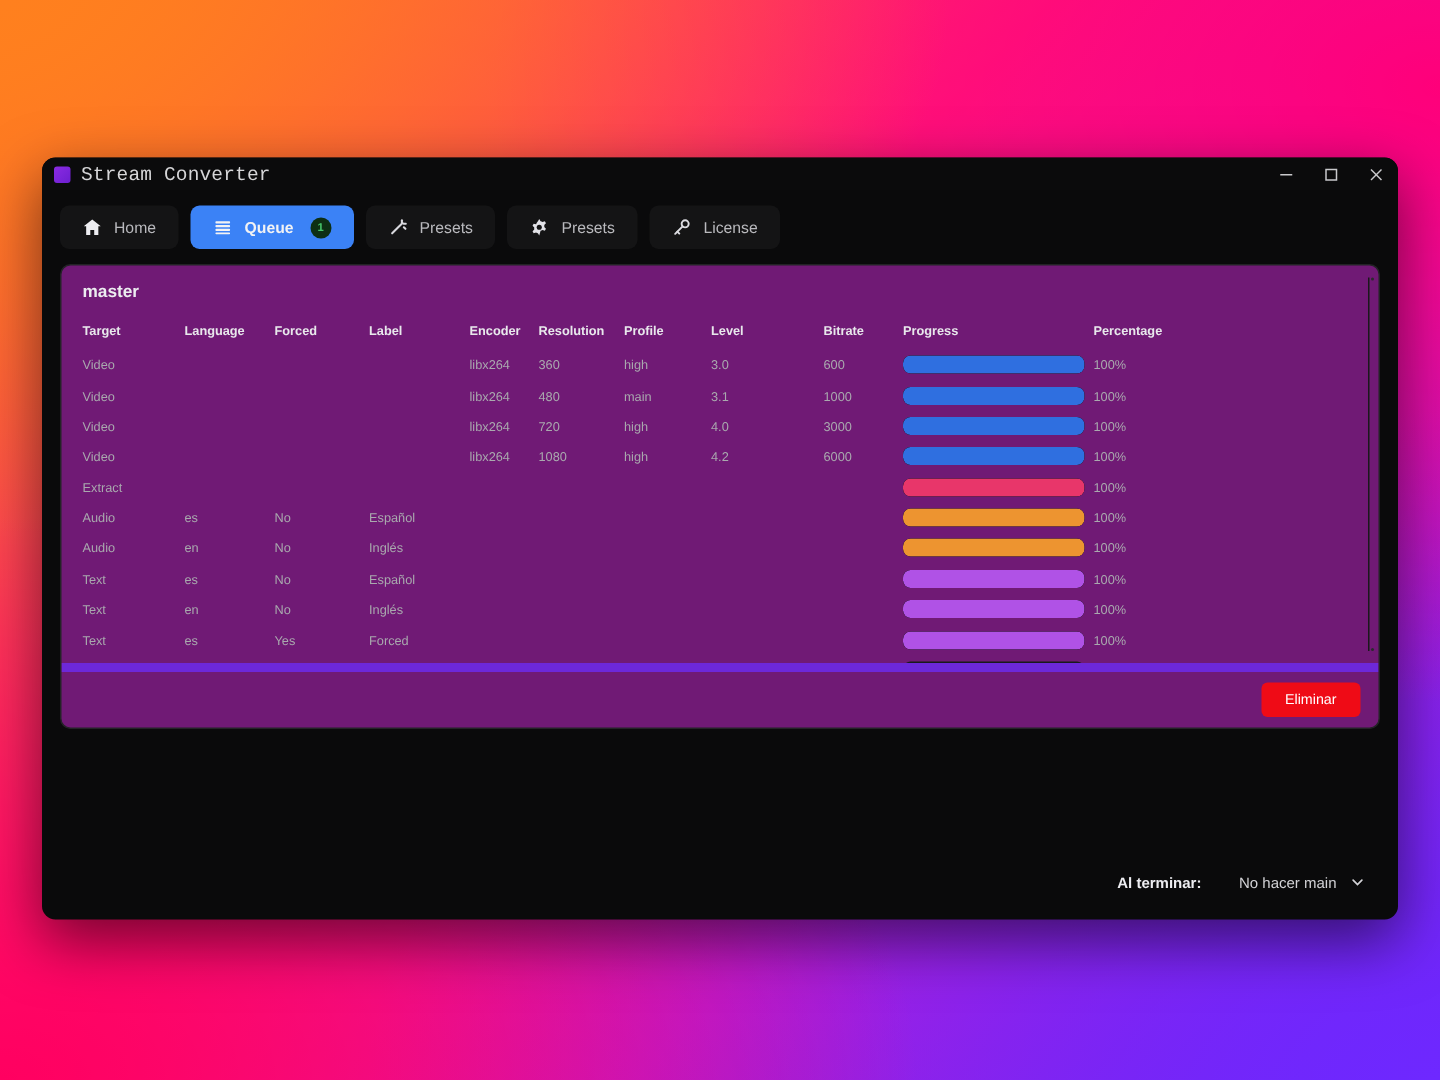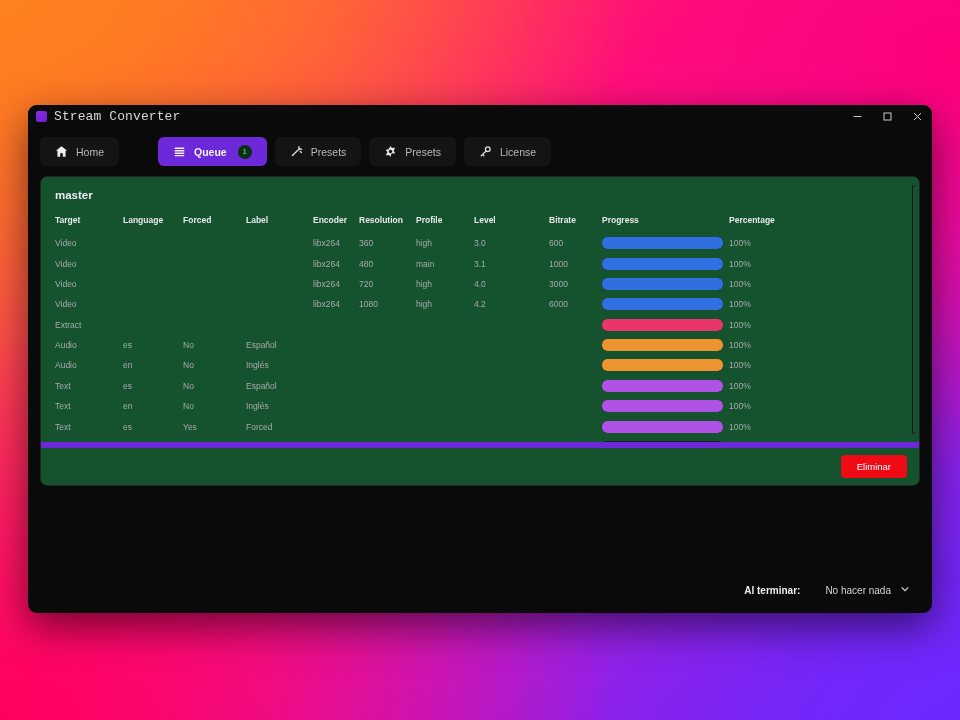--- a/index.html
+++ b/index.html
@@ -79,45 +79,44 @@
     gap: 8px;
     height: 29px;
     padding: 0 15px;
     border-radius: 6px;
     background: #141415;
     color: #b9b9bd;
     font-size: 10.5px;
     white-space: nowrap;
   }
   .tbtn.active {
-    background: #6d28d9;
+    background: #3b82f6;
     color: #f2f2f4;
     font-weight: bold;
-    margin-left: 31px;
   }
   .tbtn .ico { width: 13px; height: 13px; display: flex; align-items: center; justify-content: center; flex: 0 0 auto; }
   .tbtn .ico svg { display: block; }
   .badge {
     min-width: 14px; height: 14px;
     border-radius: 7px;
     background: #0d2f14;
     color: #46c46a;
     font-size: 7.5px;
     font-weight: bold;
     display: flex; align-items: center; justify-content: center;
     padding: 0 4px;
     margin-left: 3px;
   }
 
   
   .panel {
     margin: 1px 12px 0 12px;
     border: 1px solid #232326;
     border-radius: 7px;
-    background: #14532d;
+    background: #701a75;
     flex: 0 0 auto;
     height: 310px;
     display: flex;
     flex-direction: column;
     overflow: hidden;
   }
   .panel-body {
     flex: 1 1 auto;
     padding: 12px 14px 4px 14px;
     position: relative;
@@ -536,21 +535,21 @@
     </div>
 
     <div class="panel-foot">
       <button class="danger-btn">Eliminar</button>
     </div>
   </div>
 
   <div class="win-footer">
     <span class="footer-label">Al terminar:</span>
     <div class="select-box">
-      <span>No hacer nada</span>
+      <span>No hacer main</span>
       <span class="chev">
         <svg width="10" height="10" viewBox="0 0 12 12" fill="none" stroke="#d2d2d6" stroke-width="1.4" stroke-linecap="round">
             <path d="M2.5 4.5 6 8l3.5-3.5"></path>
           </svg>
       </span>
     </div>
   </div>
 
 </div>
 

